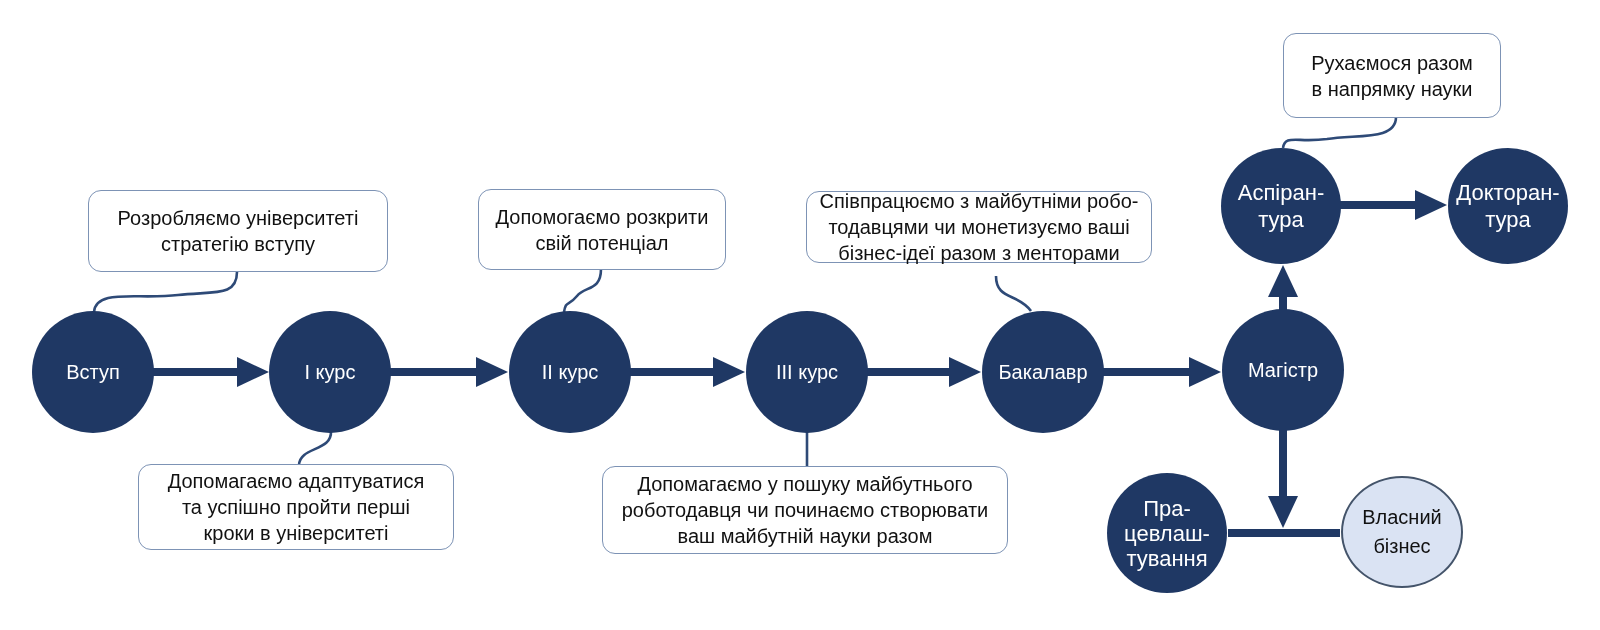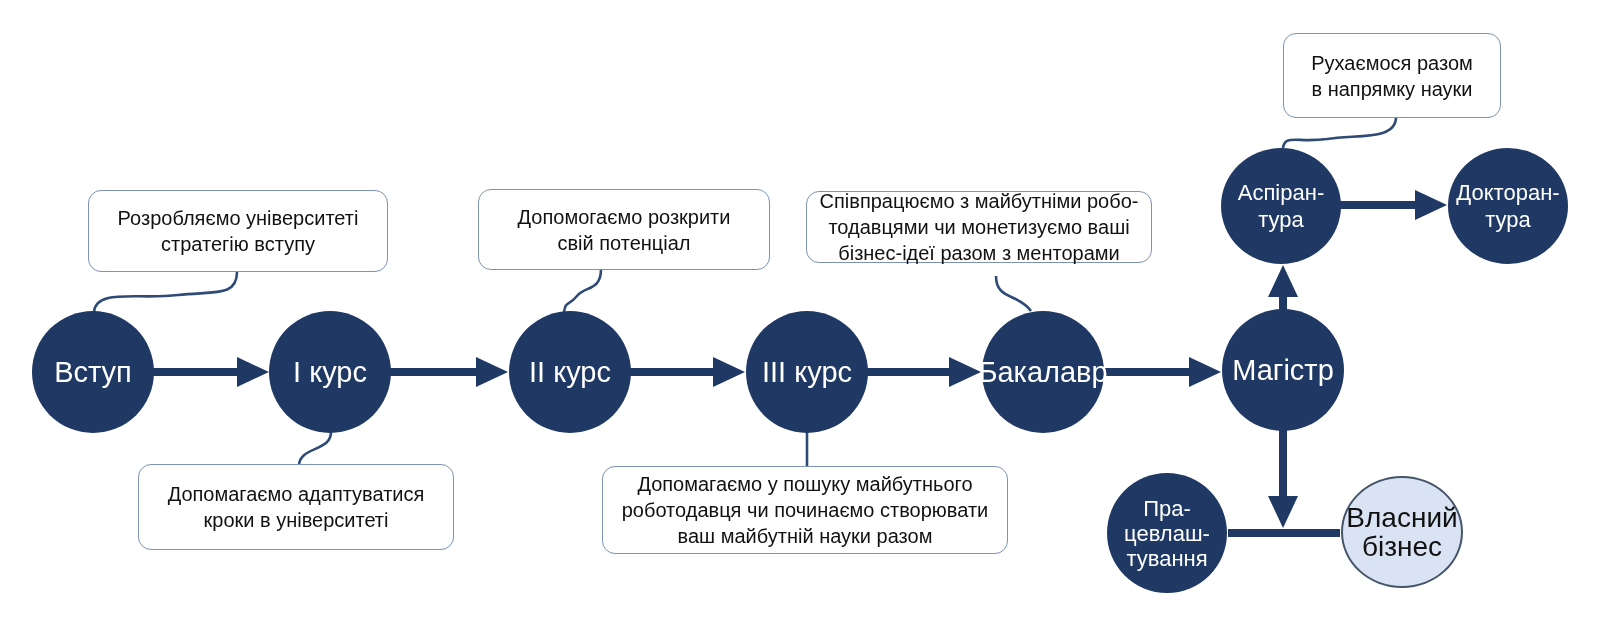--- a/index.html
+++ b/index.html
@@ -31,23 +31,23 @@
     position:absolute;border-radius:50%;
     display:flex;flex-direction:column;align-items:center;justify-content:center;
     text-align:center;box-sizing:border-box;
   }
   .node.dark{background:var(--node-dark);color:var(--text-on-dark);}
   .node.light{
     background:var(--node-light-fill);
     border:2px solid var(--node-light-border);
     color:var(--text-main);
   }
-  .node .lbl{display:block;font-size:29px;line-height:28px;}
+  .node .lbl{display:block;font-size:20px;line-height:28px;}
   .node .lbl.sm{font-size:22px;line-height:27px;}
-  .node.light .lbl{font-size:28px;line-height:29px;}
+  .node.light .lbl{font-size:20px;line-height:29px;}
 
   .callout{
     position:absolute;box-sizing:border-box;
     background:var(--callout-bg);
     border:1.6px solid var(--callout-border);
     border-radius:13px;
     display:flex;flex-direction:column;align-items:center;justify-content:center;
     text-align:center;color:var(--text-main);
     padding:4px 6px;
   }
@@ -83,38 +83,39 @@
     <path class="curve-line" d="M 807 431 L 807 467"></path>
     <path class="curve-line" d="M 996 276 C 996 300 1018 293 1031 311"></path>
     <path class="curve-line" d="M 1396 117 C 1396 141 1356 134 1327 139 C 1297 143 1285 134 1283 148"></path>
   </svg>
 
   <div class="callout" style="left:88px;top:190px;width:300px;height:82px;">
     <div class="line">Розробляємо університеті</div>
     <div class="line">стратегію вступу</div>
   </div>
 
-  <div class="callout" style="left:478px;top:189px;width:292px;height:81px;">
+  <div class="callout" style="left:478px;top:189px;width:248px;height:81px;">
     <div class="line">Допомогаємо розкрити</div>
     <div class="line">свій потенціал</div>
   </div>
 
   <div class="callout" style="left:806px;top:191px;width:346px;height:72px;">
     <div class="line">Співпрацюємо з майбутніми робо-</div>
     <div class="line">тодавцями чи монетизуємо ваші</div>
     <div class="line">бізнес-ідеї разом з менторами</div>
   </div>
 
   <div class="callout" style="left:1283px;top:33px;width:218px;height:85px;">
     <div class="line">Рухаємося разом</div>
     <div class="line">в напрямку науки</div>
   </div>
 
   <div class="callout" style="left:138px;top:464px;width:316px;height:86px;">
     <div class="line">Допомагаємо адаптуватися</div>
+    <div class="line">та успішно пройти перші</div>
     <div class="line">кроки в університеті</div>
   </div>
 
   <div class="callout" style="left:602px;top:466px;width:406px;height:88px;">
     <div class="line">Допомагаємо у пошуку майбутнього</div>
     <div class="line">роботодавця чи починаємо створювати</div>
     <div class="line">ваш майбутній науки разом</div>
   </div>
 
   <div class="node dark" style="left:32px;top:311px;width:122px;height:122px;">

